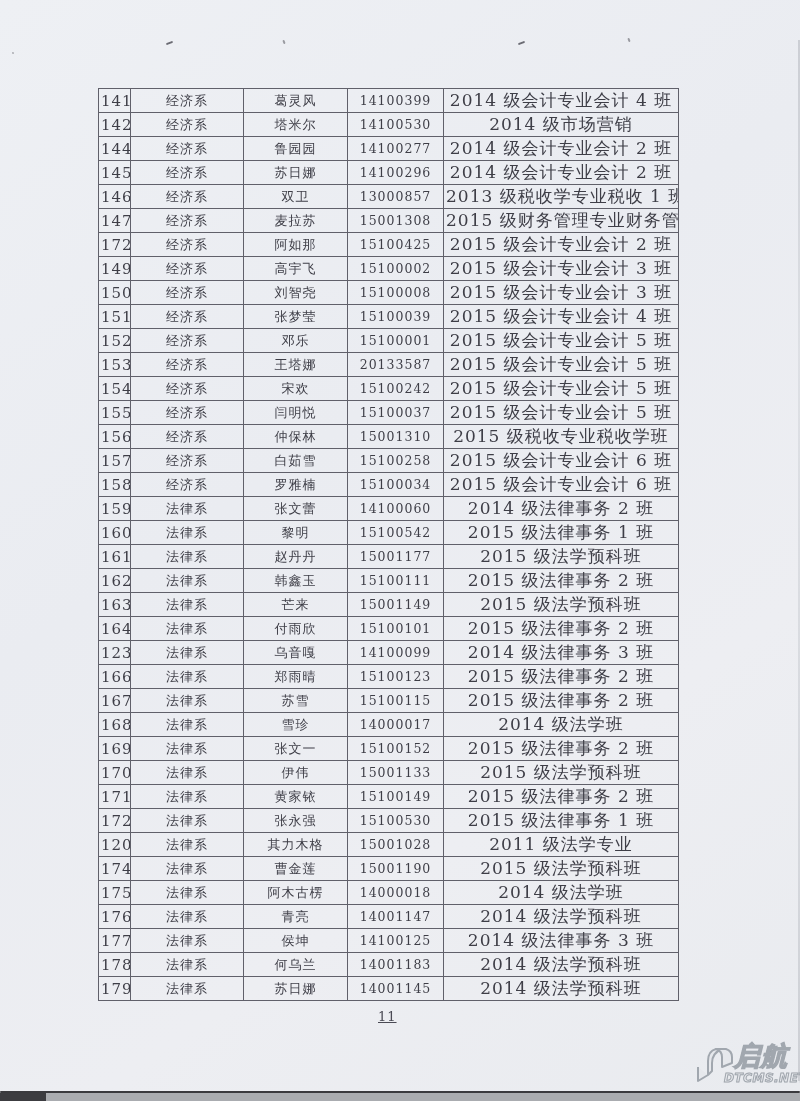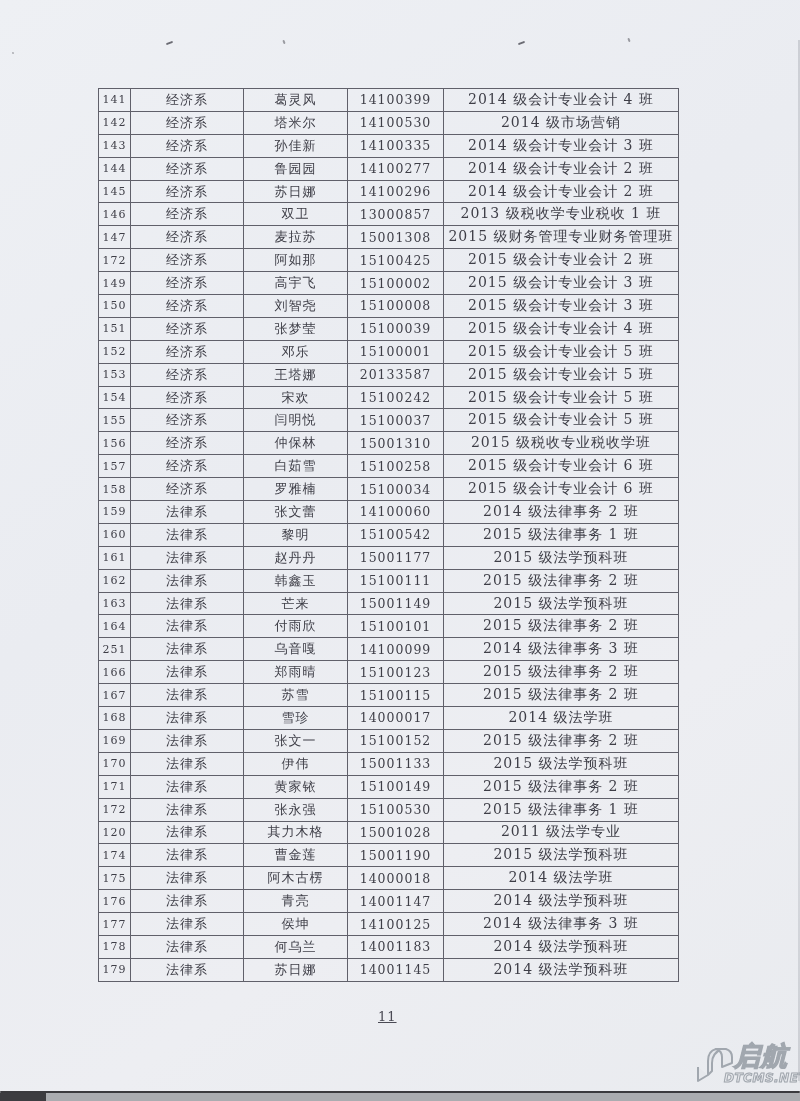--- a/index.html
+++ b/index.html
@@ -36,23 +36,23 @@
     font-size: 13px; color: #3e3e47;
   }
   table.roster td {
     border: 1px solid #60606a;
     text-align: center; vertical-align: middle;
     padding: 0 2px;
     letter-spacing: 1px;
     white-space: nowrap; overflow: hidden;
   }
   table.roster { border: 1.5px solid #55555e; }
-  td.col-0 { letter-spacing: 0; font-size: 11px; }
+  td.col-0 { letter-spacing: 0; font-size: 15px; }
   td.col-3 { letter-spacing: .5px; font-size: 12.5px; }
-  td.col-4 { font-size: 14px; letter-spacing: .5px; }
+  td.col-4 { font-size: 17px; letter-spacing: .5px; }
 
   .page-number {
     position: absolute; left: 378px; top: 1009px;
     font-size: 13px; color: #4a4a54; letter-spacing: 1px; text-decoration: underline;
   }
 
   
   .watermark {
     position: absolute; right: 2px; bottom: 8px;
     width: 108px; height: 56px;
@@ -120,27 +120,20 @@
         <td class="col-4">2014 级会计专业会计 4 班</td>
       </tr>
       <tr>
         <td class="col-0">142</td>
         <td class="col-1">经济系</td>
         <td class="col-2">塔米尔</td>
         <td class="col-3">14100530</td>
         <td class="col-4">2014 级市场营销</td>
       </tr>
       <tr>
-        <td class="col-0">143</td>
-        <td class="col-1">经济系</td>
-        <td class="col-2">孙佳新</td>
-        <td class="col-3">14100335</td>
-        <td class="col-4">2014 级会计专业会计 3 班</td>
-      </tr>
-      <tr>
         <td class="col-0">144</td>
         <td class="col-1">经济系</td>
         <td class="col-2">鲁园园</td>
         <td class="col-3">14100277</td>
         <td class="col-4">2014 级会计专业会计 2 班</td>
       </tr>
       <tr>
         <td class="col-0">145</td>
         <td class="col-1">经济系</td>
         <td class="col-2">苏日娜</td>
@@ -274,21 +267,21 @@
         <td class="col-4">2015 级法学预科班</td>
       </tr>
       <tr>
         <td class="col-0">164</td>
         <td class="col-1">法律系</td>
         <td class="col-2">付雨欣</td>
         <td class="col-3">15100101</td>
         <td class="col-4">2015 级法律事务 2 班</td>
       </tr>
       <tr>
-        <td class="col-0">251</td>
+        <td class="col-0">123</td>
         <td class="col-1">法律系</td>
         <td class="col-2">乌音嘎</td>
         <td class="col-3">14100099</td>
         <td class="col-4">2014 级法律事务 3 班</td>
       </tr>
       <tr>
         <td class="col-0">166</td>
         <td class="col-1">法律系</td>
         <td class="col-2">郑雨晴</td>
         <td class="col-3">15100123</td>

